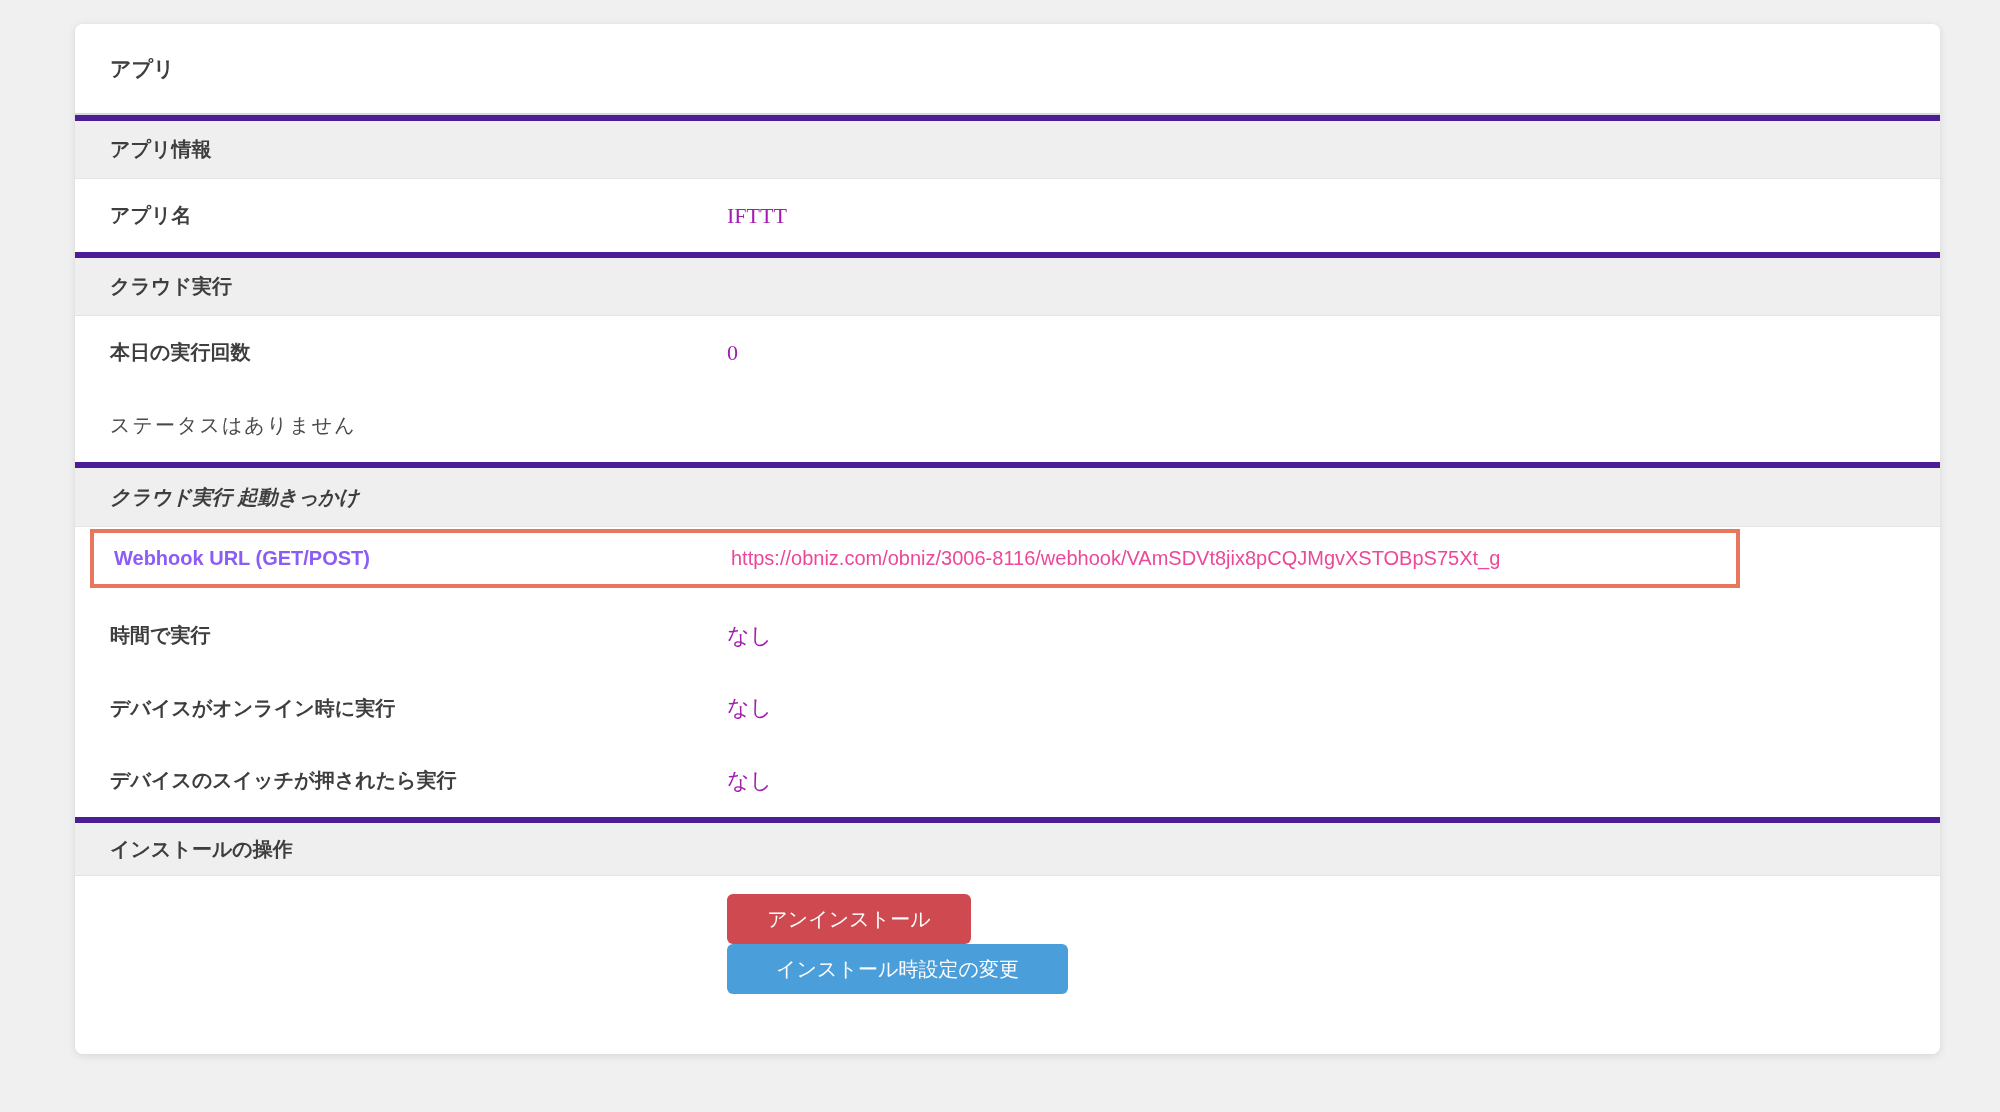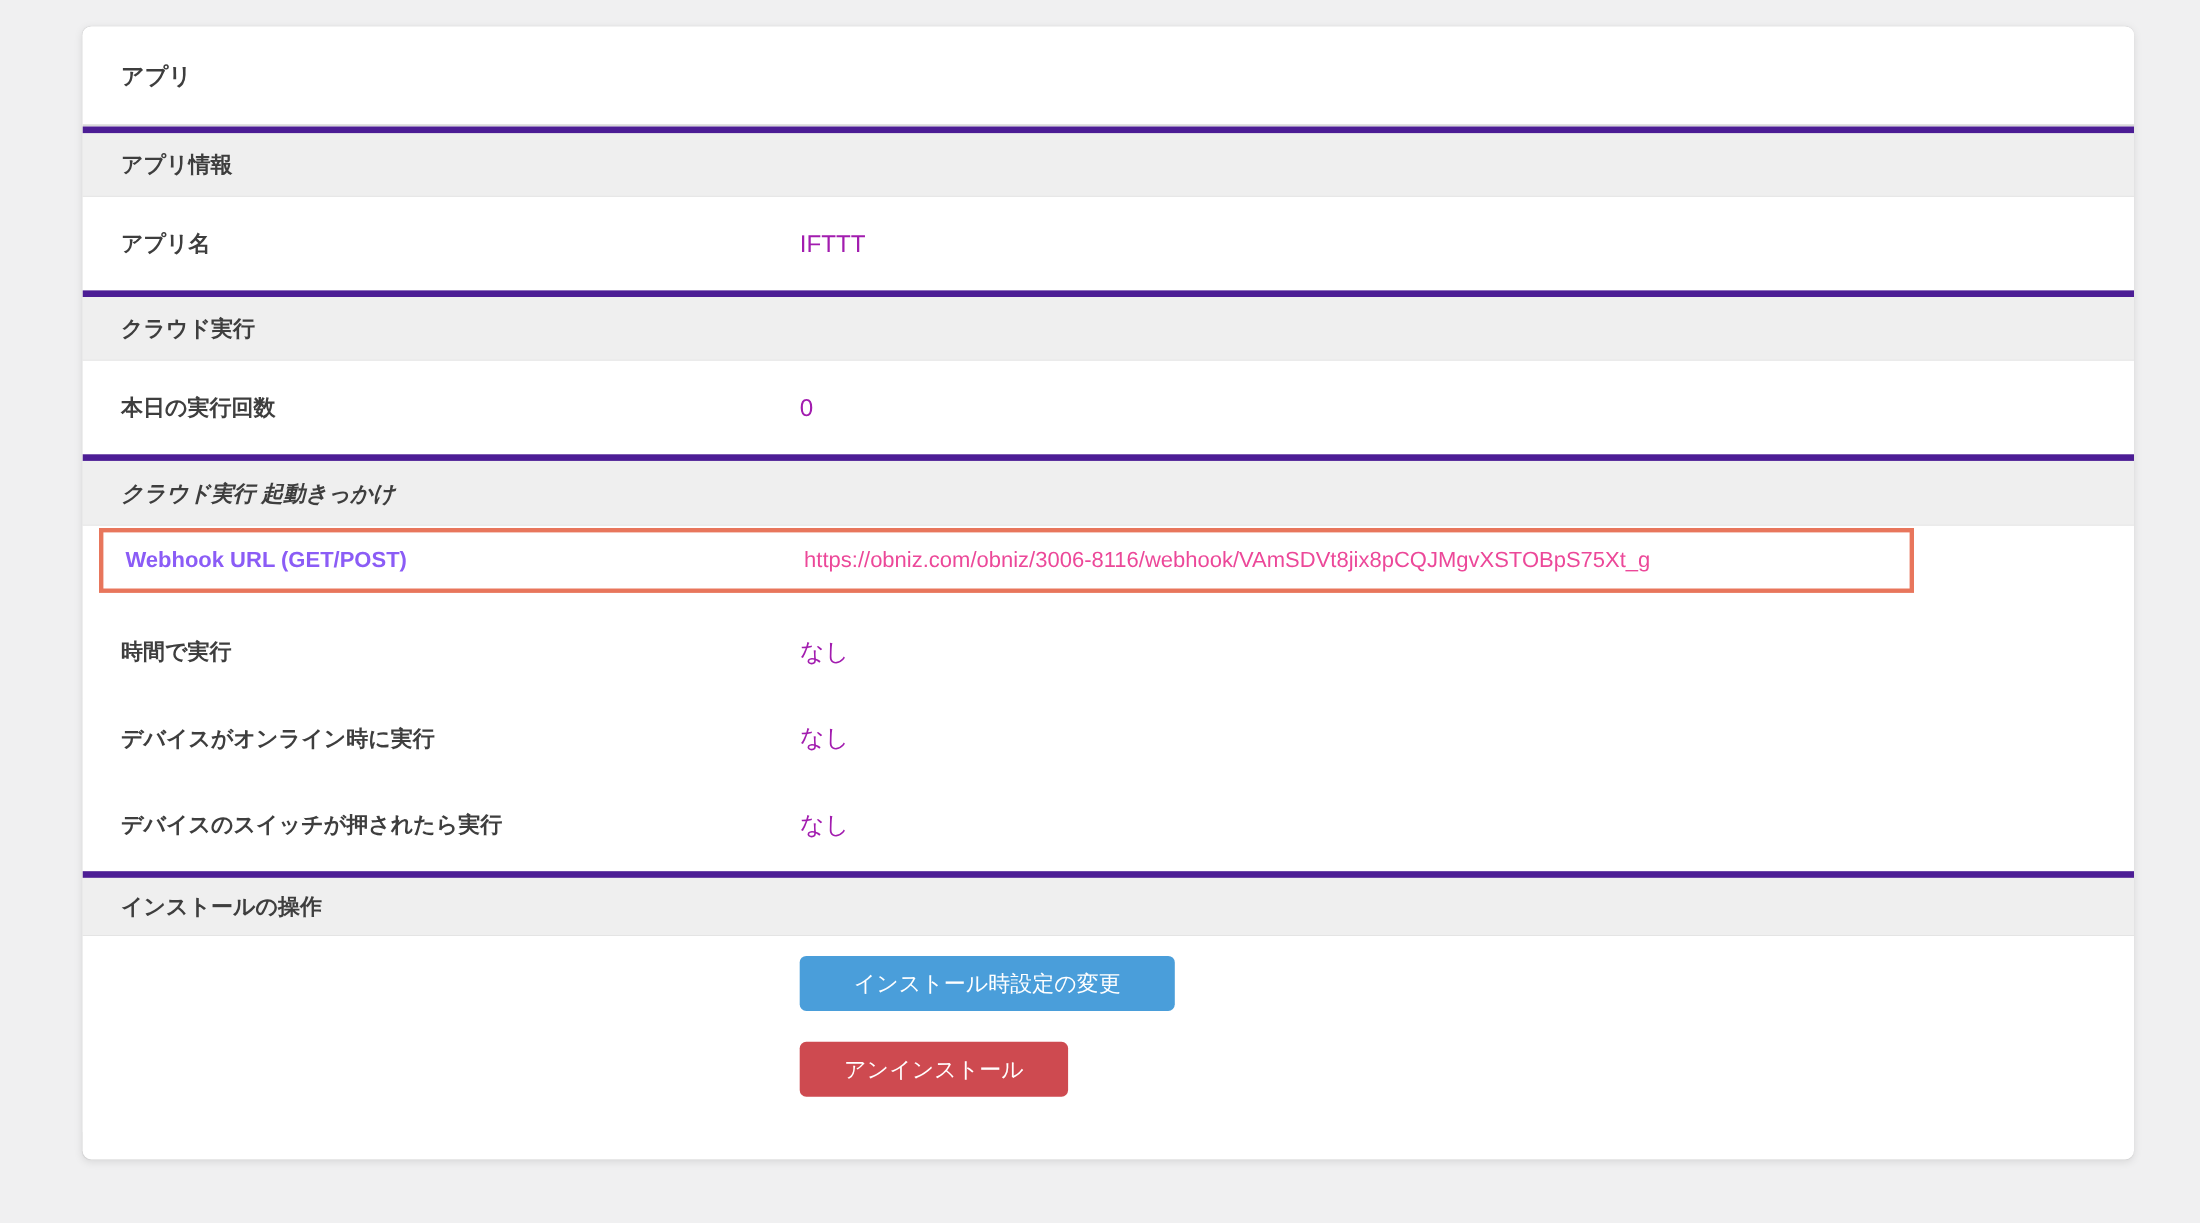--- a/index.html
+++ b/index.html
@@ -36,21 +36,21 @@
     border-bottom: 1px solid #e4e4e4;
   }
   .sec-64 { height: 64px; }
   .sec-65 { height: 65px; font-style: italic; }
   .sec-59 { height: 59px; }
   .kv {
     display: flex; align-items: center;
     padding-left: 35px;
     background: #ffffff;
   }
-  .kv-73 { height: 85px; }
+  .kv-73 { height: 73px; font-family: Liberation Serif, serif; }
   .kv-72 { height: 72px; }
   .kv .label {
     flex: 0 0 617px; width: 617px;
     font-size: 20px; font-weight: bold;
     color: #3e3e3e;
   }
   .kv .value {
     font-size: 22px; color: #a21caf; white-space: nowrap;
   }
   .note-row {
@@ -120,20 +120,23 @@
 
   <div class="section sec-64">
     <span>クラウド実行</span>
   </div>
 
   <div class="kv kv-73">
     <span class="label">本日の実行回数</span>
     <span class="value">0</span>
   </div>
 
+  <div class="note-row">
+    <span>ステータスはありません</span>
+  </div>
 
   <div class="section sec-65">
     <span>クラウド実行 起動きっかけ</span>
   </div>
 
   <div class="webhook-row">
     <div class="webhook-box">
       <span class="label">Webhook URL (GET/POST)</span>
       <span class="value">https://obniz.com/obniz/3006-8116/webhook/VAmSDVt8jix8pCQJMgvXSTOBpS75Xt_g</span>
     </div>
@@ -152,17 +155,17 @@
   <div class="kv kv-73">
     <span class="label">デバイスのスイッチが押されたら実行</span>
     <span class="value">なし</span>
   </div>
 
   <div class="section sec-59">
     <span>インストールの操作</span>
   </div>
 
   <div class="actions">
+    <button class="btn btn-red">アンインストール</button>
     <button class="btn btn-blue">インストール時設定の変更</button>
-    <button class="btn btn-red">アンインストール</button>
   </div>
 
 </div>
 
 </body></html>

